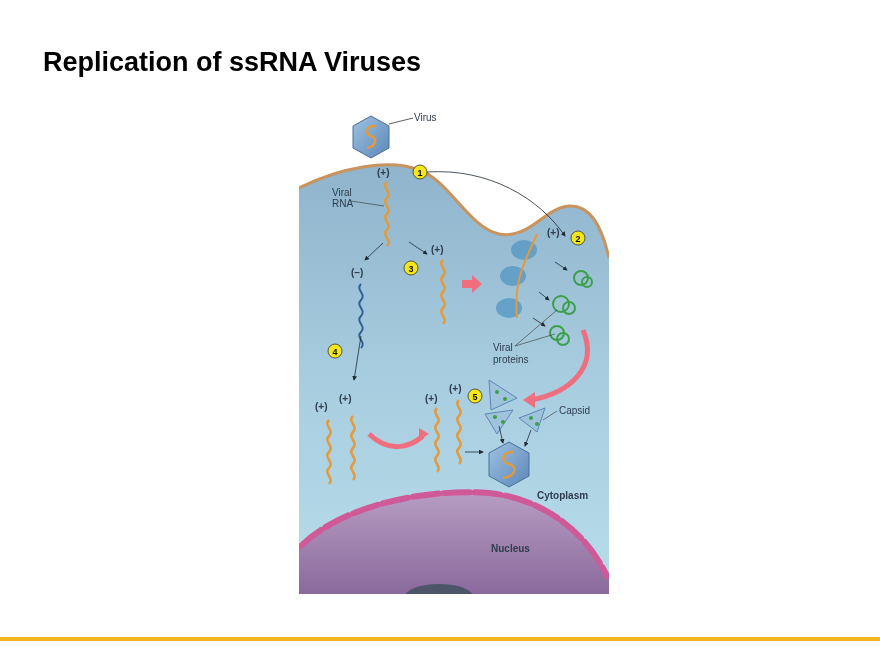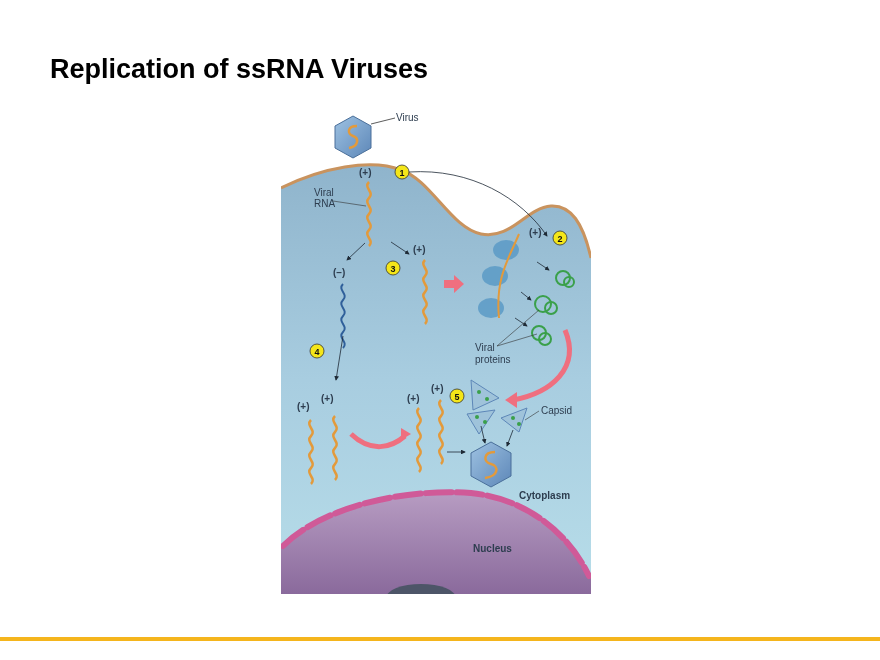--- a/index.html
+++ b/index.html
@@ -1,18 +1,18 @@
 <!DOCTYPE html>
 <html><head>
 <meta charset="utf-8">
 <style>
   html,body{margin:0;padding:0;background:#ffffff;}
   body{width:880px;height:660px;position:relative;overflow:hidden;font-family:"Liberation Sans",sans-serif;}
-  .title{position:absolute;left:43px;top:47px;font-size:27px;font-weight:bold;color:#000;letter-spacing:0px;margin:7px;}
-  .figure{position:absolute;left:281px;top:108px;width:334px;height:486px;}
+  .title{position:absolute;left:43px;top:47px;font-size:27px;font-weight:bold;color:#000;letter-spacing:0px;margin:0;}
+  .figure{position:absolute;left:299px;top:108px;width:334px;height:486px;}
   .figure svg{display:block;}
   .lbl{font-family:"Liberation Sans",sans-serif;fill:#2d3d4f;}
   .footer-line{position:absolute;left:0;top:637px;width:880px;height:4px;background:#f5b51c;}
 </style>
 </head>
 <body>
 
 <h1 class="title">Replication of ssRNA Viruses</h1>
 
 <div class="figure">

